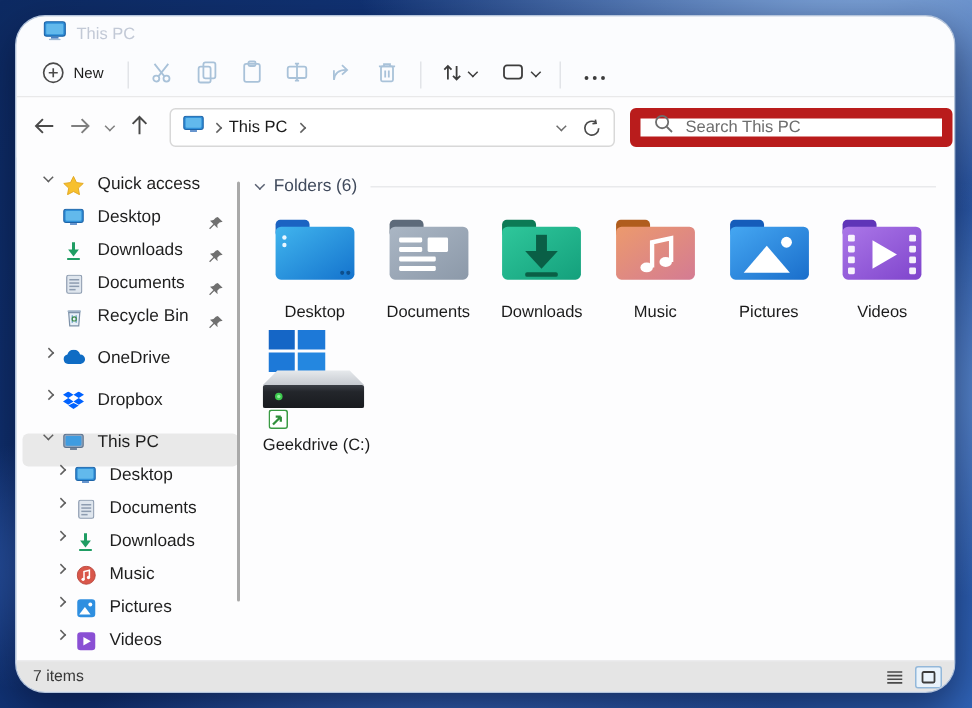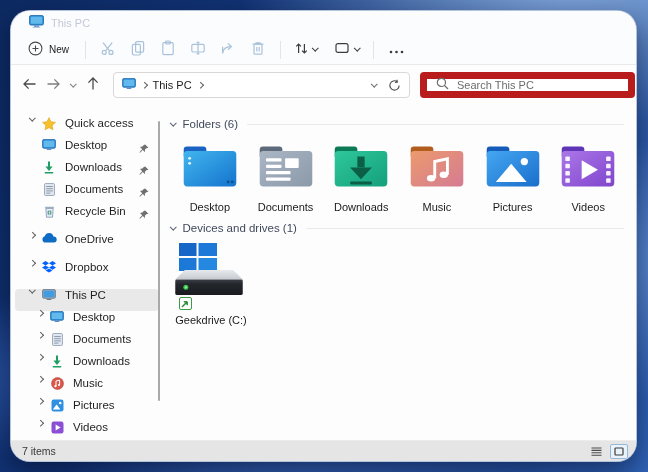--- a/index.html
+++ b/index.html
@@ -576,25 +576,20 @@
                 <rect x="52" y="22" width="5" height="5" rx="1" fill="#fff" opacity="0.92"></rect>
                 <rect x="52" y="30" width="5" height="5" rx="1" fill="#fff" opacity="0.92"></rect>
                 <rect x="52" y="38" width="5" height="5" rx="1" fill="#fff" opacity="0.92"></rect>
               <path d="M25 18v21l18-10.5z" fill="#fff"></path>
             </svg>
           </span>
           <span class="tlabel">Videos</span>
         </div>
       </div>
 
-      <div class="secheader devrow">
-        <span class="chev down sm schev"></span>
-        <span class="stitle">Devices and drives (1)</span>
-        <span class="sline"></span>
-      </div>
 
       <div class="tilerow" style="margin-top:4px;align-items:flex-end;">
         <div class="drive-tile">
           <div class="drive-icon">
             <span class="wlogo">
               <svg width="38" height="28" viewBox="0 0 38 28">
                   <rect x="0" y="0" width="17.5" height="13" fill="#1566c6"></rect>
                   <rect x="19.5" y="0" width="18.5" height="13" fill="#1d79d8"></rect>
                   <rect x="0" y="15" width="17.5" height="13" fill="#1d79d8"></rect>
                   <rect x="19.5" y="15" width="18.5" height="13" fill="#2487e0"></rect>

